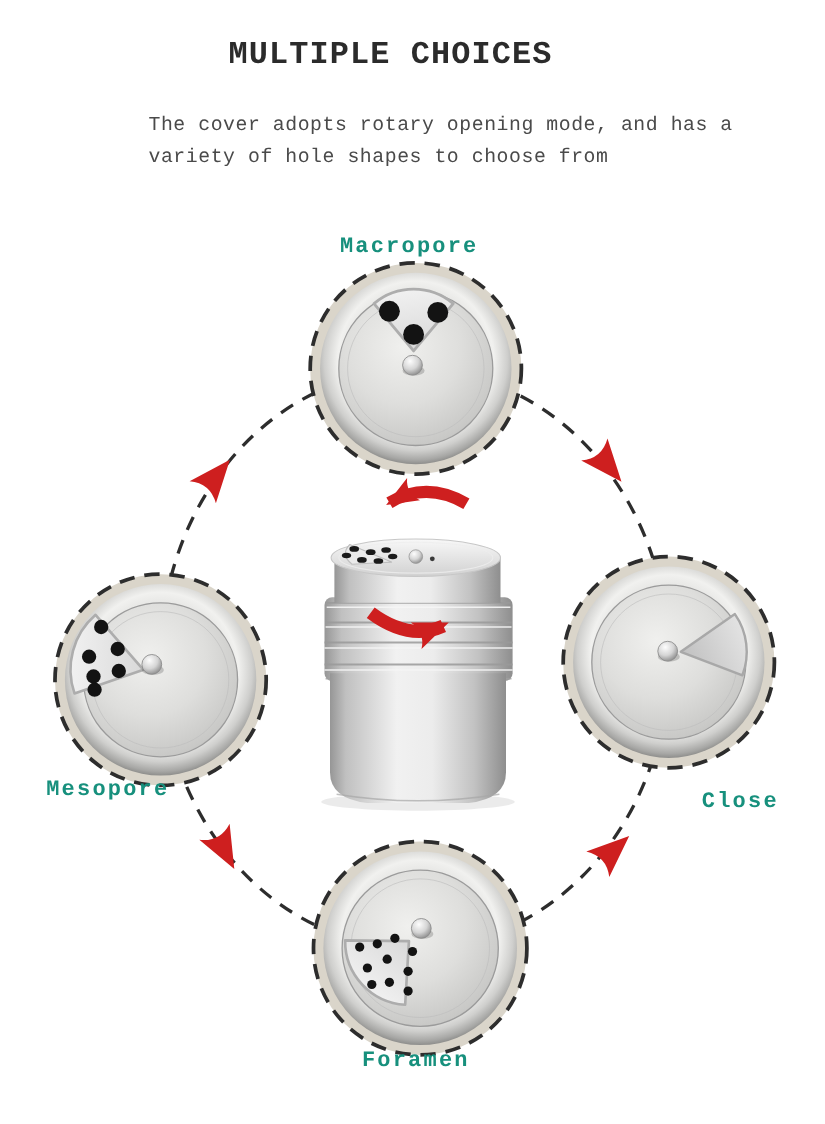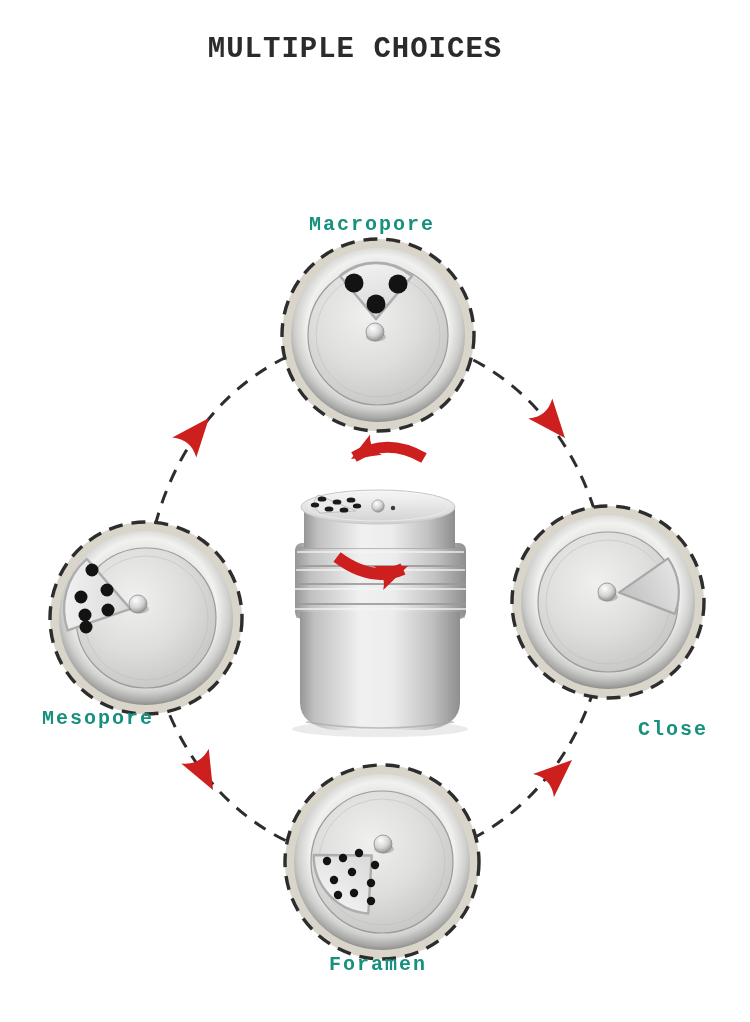--- a/index.html
+++ b/index.html
@@ -26,20 +26,24 @@
   #label-foramen{top:953px;left:0;width:750px;text-align:center;transform:translateX(3px);}
   svg.diagram{position:absolute;top:0;left:0;}
 </style>
 </head>
 <body>
 
 <div class="canvas">
 
   <div class="title">MULTIPLE CHOICES</div>
 
+  <div class="subtitle">
+    <div>The cover adopts rotary opening mode, and has a</div>
+    <div>variety of hole shapes to choose from</div>
+  </div>
 
   <svg class="diagram" width="750" height="1022" viewBox="0 0 750 1022">
     <defs>
       <radialGradient id="gRim" cx="50%" cy="45%" r="55%">
         <stop offset="0%" stop-color="#D8D8D6"></stop>
         <stop offset="55%" stop-color="#DEDEDC"></stop>
         <stop offset="74%" stop-color="#F1F1EF"></stop>
         <stop offset="87%" stop-color="#CFCFCD"></stop>
         <stop offset="96%" stop-color="#A7A7A5"></stop>
         <stop offset="100%" stop-color="#8E8E8C"></stop>

